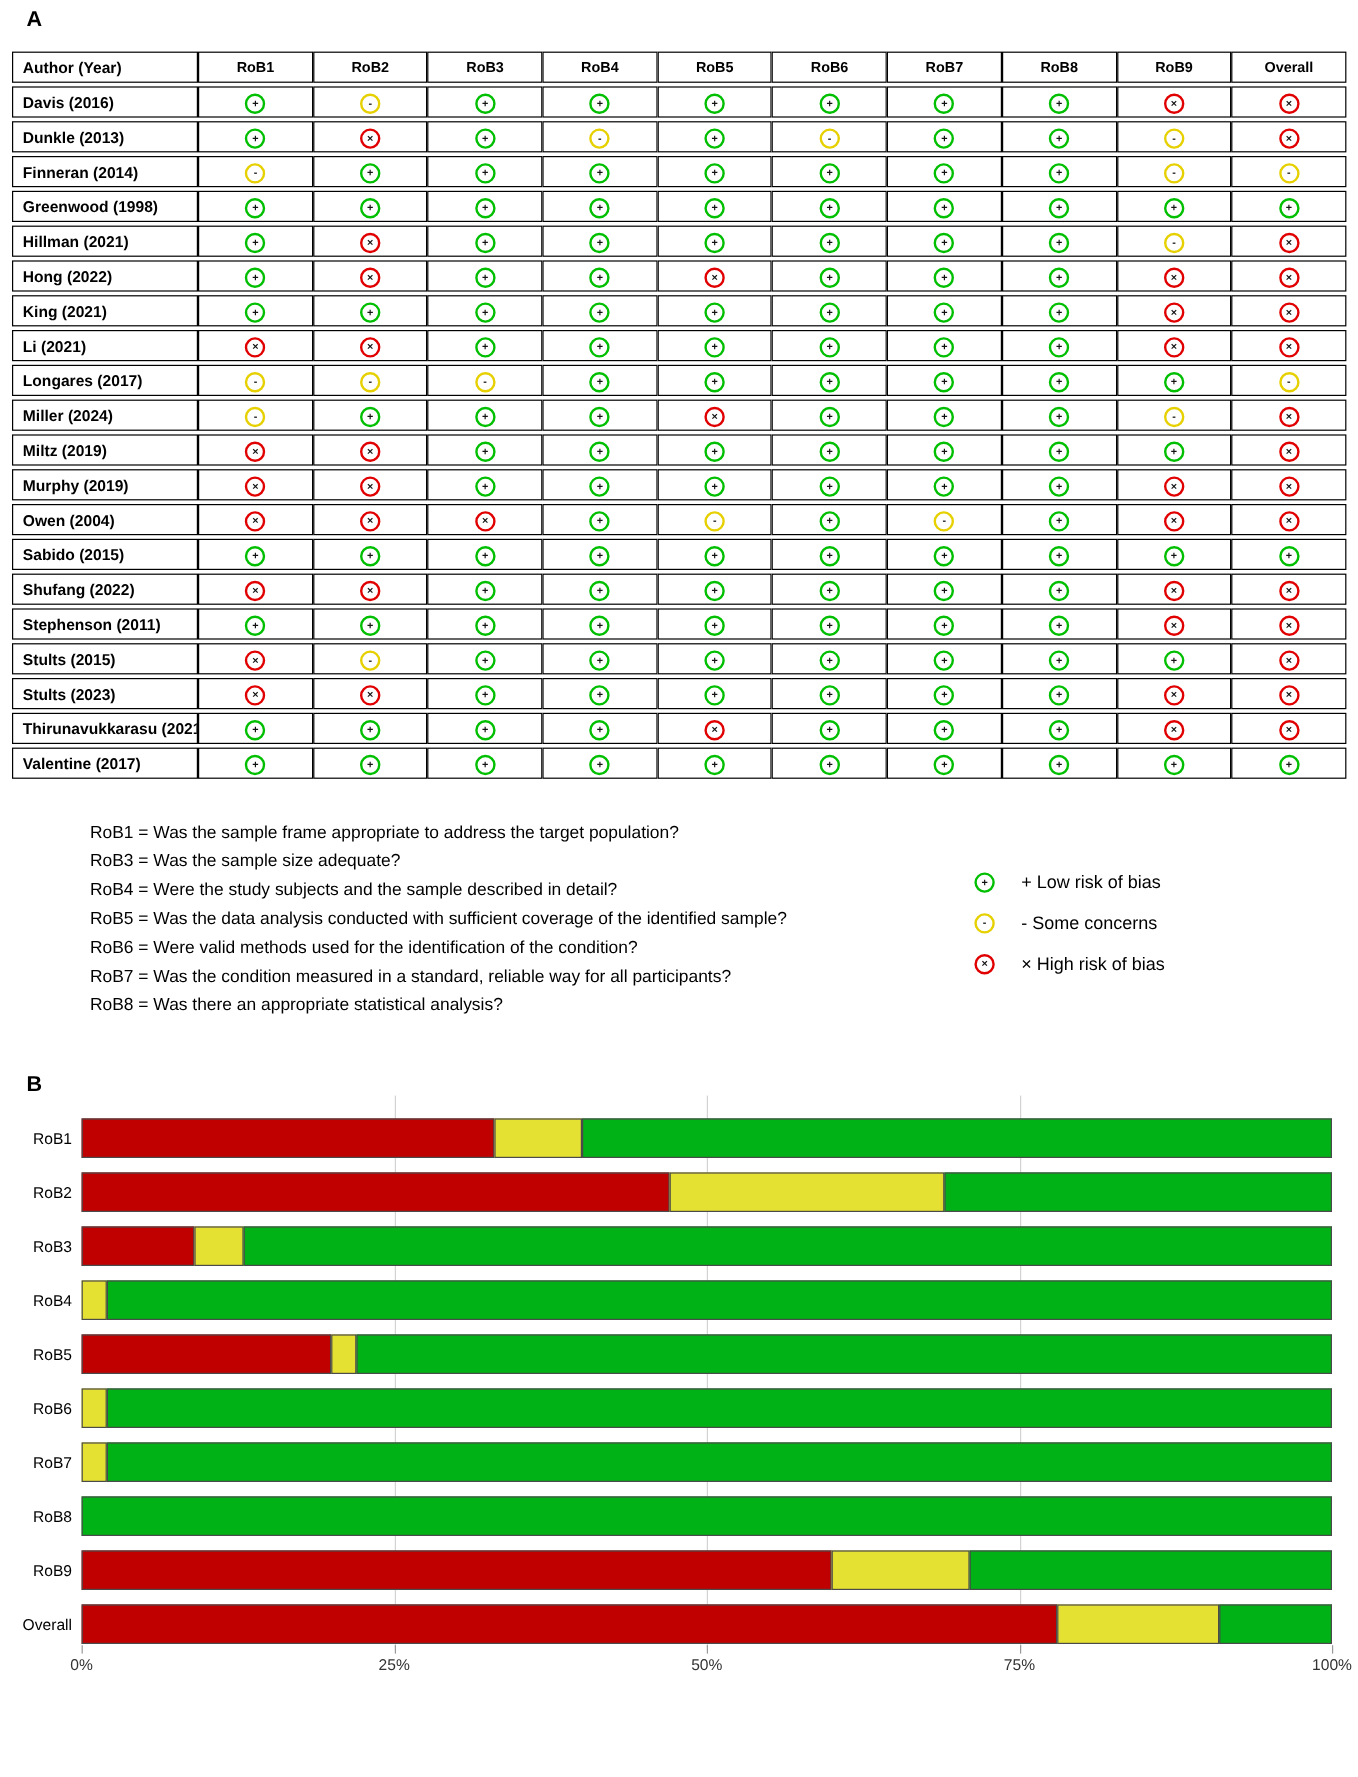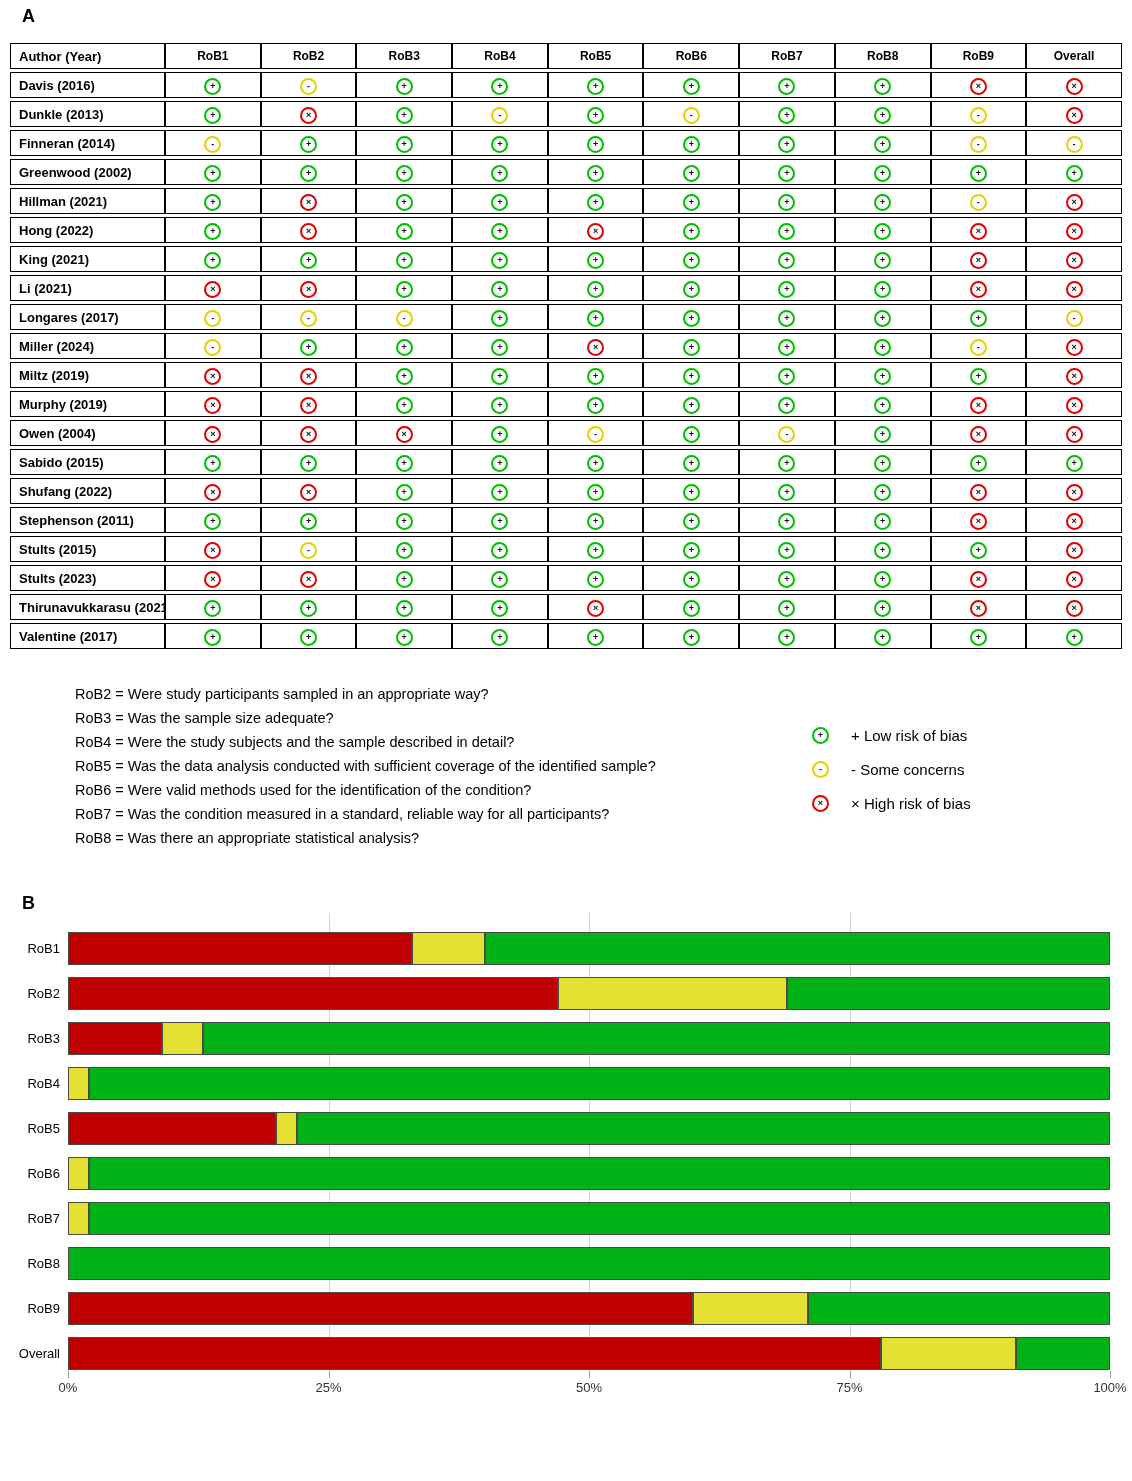--- a/index.html
+++ b/index.html
@@ -125,21 +125,21 @@
           <td><span class="dot" style="border-color: rgb(0, 191, 0);">+</span></td>
           <td><span class="dot" style="border-color: rgb(0, 191, 0);">+</span></td>
           <td><span class="dot" style="border-color: rgb(0, 191, 0);">+</span></td>
           <td><span class="dot" style="border-color: rgb(0, 191, 0);">+</span></td>
           <td><span class="dot" style="border-color: rgb(0, 191, 0);">+</span></td>
           <td><span class="dot" style="border-color: rgb(0, 191, 0);">+</span></td>
           <td><span class="dot" style="border-color: rgb(230, 208, 0);">-</span></td>
           <td><span class="dot" style="border-color: rgb(230, 208, 0);">-</span></td>
         </tr>
         <tr>
-          <td class="author">Greenwood (2002)</td>
+          <td class="author">Greenwood (1998)</td>
           <td><span class="dot" style="border-color: rgb(0, 191, 0);">+</span></td>
           <td><span class="dot" style="border-color: rgb(0, 191, 0);">+</span></td>
           <td><span class="dot" style="border-color: rgb(0, 191, 0);">+</span></td>
           <td><span class="dot" style="border-color: rgb(0, 191, 0);">+</span></td>
           <td><span class="dot" style="border-color: rgb(0, 191, 0);">+</span></td>
           <td><span class="dot" style="border-color: rgb(0, 191, 0);">+</span></td>
           <td><span class="dot" style="border-color: rgb(0, 191, 0);">+</span></td>
           <td><span class="dot" style="border-color: rgb(0, 191, 0);">+</span></td>
           <td><span class="dot" style="border-color: rgb(0, 191, 0);">+</span></td>
           <td><span class="dot" style="border-color: rgb(0, 191, 0);">+</span></td>
@@ -349,21 +349,21 @@
           <td><span class="dot" style="border-color: rgb(0, 191, 0);">+</span></td>
           <td><span class="dot" style="border-color: rgb(0, 191, 0);">+</span></td>
           <td><span class="dot" style="border-color: rgb(0, 191, 0);">+</span></td>
           <td><span class="dot" style="border-color: rgb(0, 191, 0);">+</span></td>
           <td><span class="dot" style="border-color: rgb(0, 191, 0);">+</span></td>
         </tr>
       </tbody>
   </table>
 
   <div class="defs" id="defs">
-      <div>RoB2 = Were study participants sampled in an appropriate way?</div>
+      <div>RoB1 = Was the sample frame appropriate to address the target population?</div>
       <div>RoB3 = Was the sample size adequate?</div>
       <div>RoB4 = Were the study subjects and the sample described in detail?</div>
       <div>RoB5 = Was the data analysis conducted with sufficient coverage of the identified sample?</div>
       <div>RoB6 = Were valid methods used for the identification of the condition?</div>
       <div>RoB7 = Was the condition measured in a standard, reliable way for all participants?</div>
       <div>RoB8 = Was there an appropriate statistical analysis?</div>
     </div>
 
   <div class="icon-legend" id="icon-legend">
       <div class="item">

